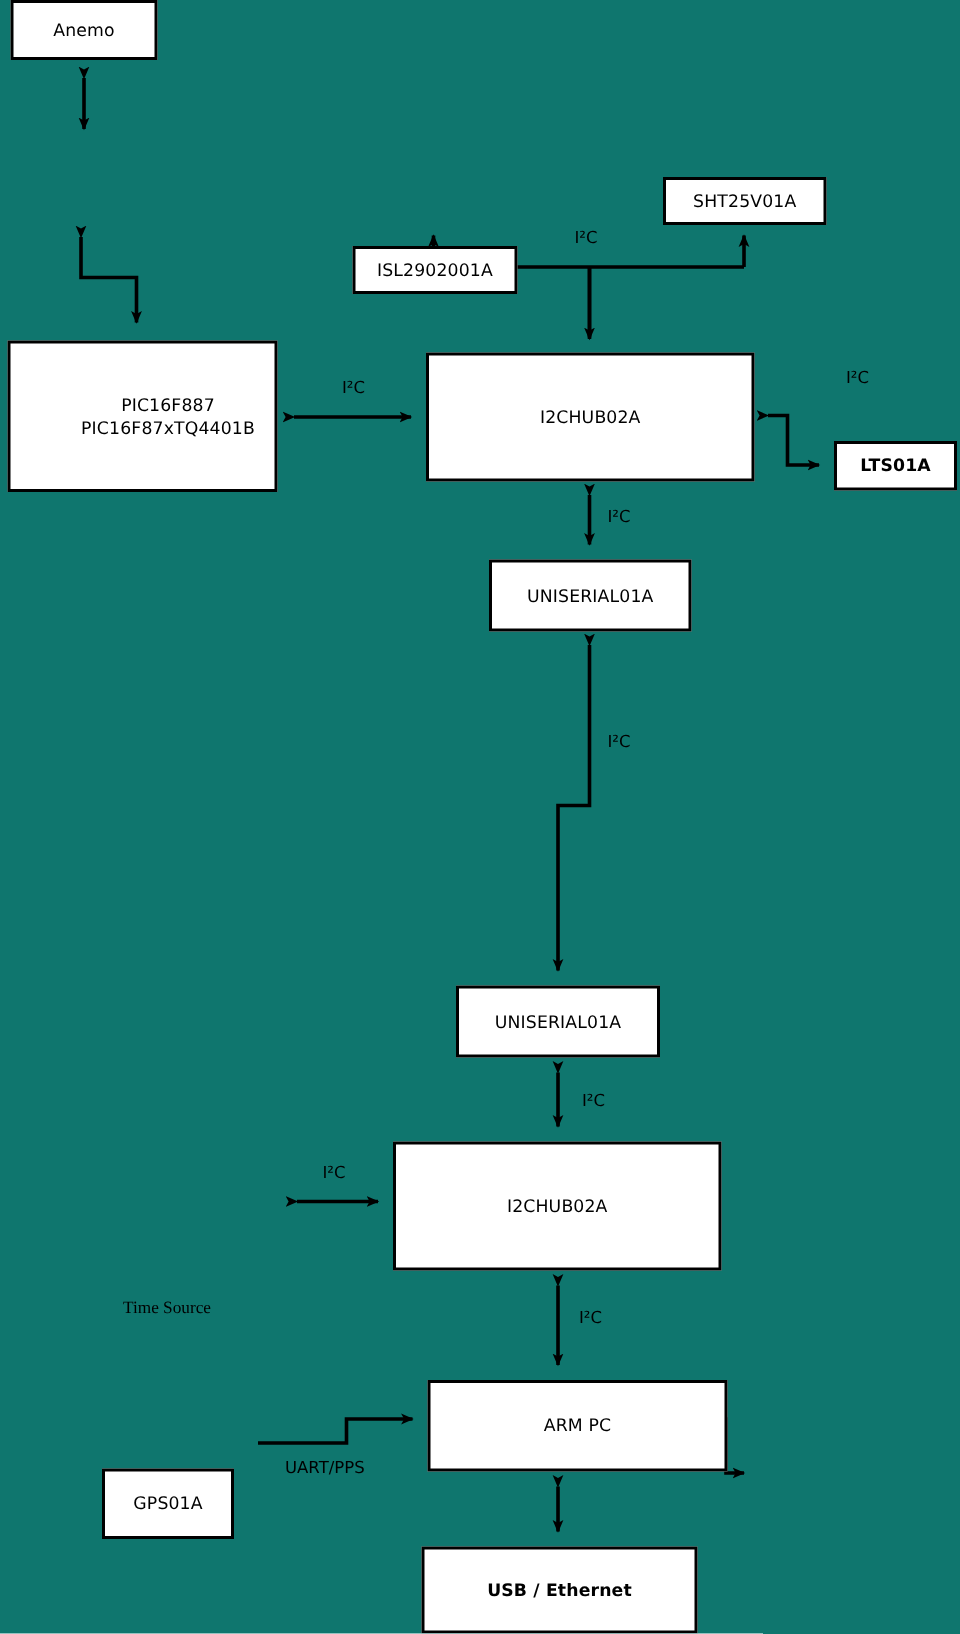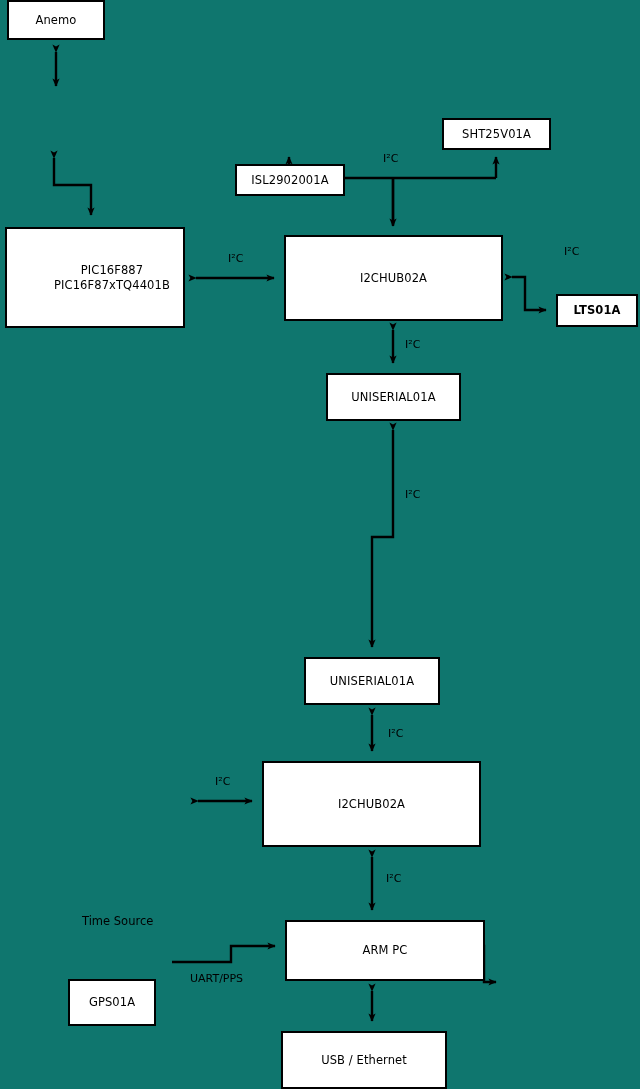--- a/index.html
+++ b/index.html
@@ -142,25 +142,25 @@
 
   <div class="node-box" style="left:68px; top:938px; width:88px; height:47px;margin-top:41px;">
     <span class="node-label">GPS01A</span>
   </div>
 
   <div class="node-box" style="left:285px; top:920px; width:200px; height:61px;">
     <span class="node-label">ARM PC</span>
   </div>
 
 
-  <div class="node-box" style="left:281px; top:1031px; width:166px; height:58px;">
+  <div class="node-box" style="left:281px; top:1031px; width:184px; height:58px;font-weight:bold;">
     <span class="node-label">USB / Ethernet</span>
   </div>
 
-  <div class="free-label" style="left:82px; top:916px;">Time Source</div>
+  <div class="free-label" style="left:82px; top:867px;font-family:Liberation Serif, serif;">Time Source</div>
 
   <div class="edge-label" style="left:383px; top:153px;">I²C</div>
 
   <div class="edge-label" style="left:228px; top:253px;">I²C</div>
 
   <div class="edge-label" style="left:564px; top:246px;">I²C</div>
 
   <div class="edge-label" style="left:405px; top:339px;">I²C</div>
 
   <div class="edge-label" style="left:405px; top:489px;">I²C</div>

